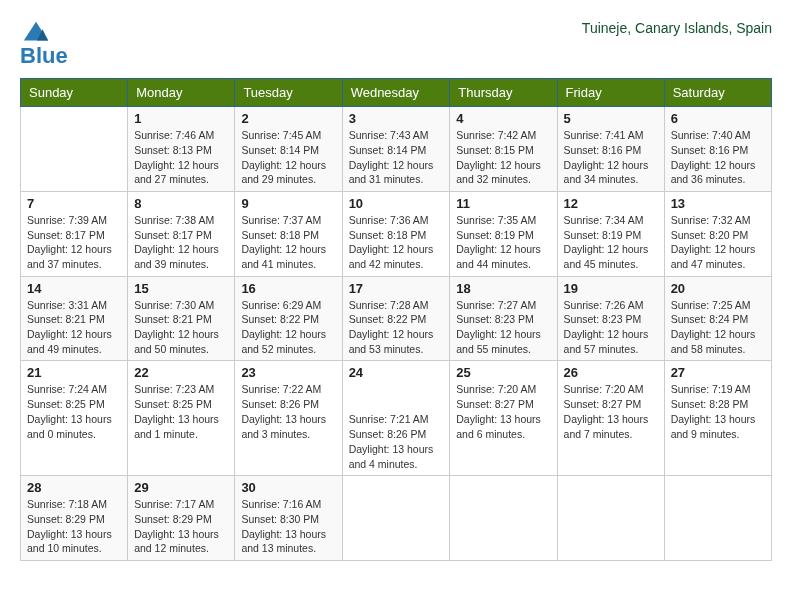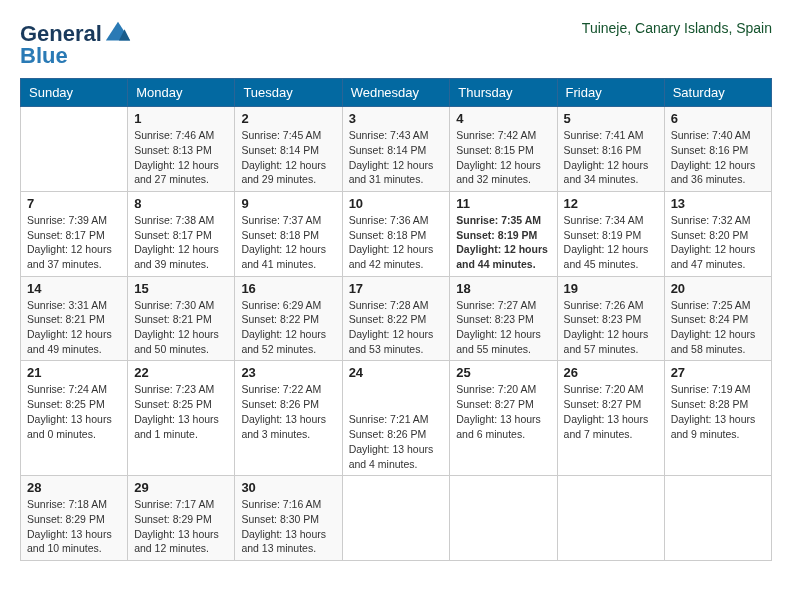--- a/index.html
+++ b/index.html
@@ -42,21 +42,21 @@
     .location {
       font-size: 14px;
       color: #14532d;
     }
     .calendar {
       width: 100%;
       border-collapse: collapse;
       font-size: 11px;
     }
     .calendar th {
-      background: #0369a1;
+      background: #4d7c0f;
       color: #fff;
       padding: 6px 8px;
       text-align: left;
       font-size: 13px;
       font-weight: normal;
       border: 1px solid #2a6496;
     }
     .calendar td {
       border: 1px solid #ccc;
       vertical-align: top;
@@ -87,21 +87,20 @@
       background: #fff !important;
     }
   </style>
 </head>
 <body>
 
 <div class="header">
   <div class="logo">
     <div>
       <div style="display:flex;align-items:center;">
-        <span class="logo-text">General</span>
         <svg class="logo-icon" viewBox="0 0 30 30">
           <polygon points="15,2 28,22 2,22" fill="#2a7ab5"></polygon>
           <polygon points="22,10 28,22 16,22" fill="#1a5c8a"></polygon>
         </svg>
       </div>
       <span class="logo-text" style="color:#2a7ab5;font-size:22px;font-weight:bold;display:block;margin-top:-4px;">Blue</span>
     </div>
   </div>
   <div class="title-section">
     <div class="location">Tuineje, Canary Islands, Spain</div>
@@ -190,21 +189,21 @@
         </td>
         <td>
           <span class="day-number">10</span>
           <div class="day-info" style="white-space: pre-line;">Sunrise: 7:36 AM
 Sunset: 8:18 PM
 Daylight: 12 hours
 and 42 minutes.</div>
         </td>
         <td>
           <span class="day-number">11</span>
-          <div class="day-info" style="white-space: pre-line; font-weight: bold;">Sunrise: 7:35 AM
+          <div class="day-info" style="white-space: pre-line;">Sunrise: 7:35 AM
 Sunset: 8:19 PM
 Daylight: 12 hours
 and 44 minutes.</div>
         </td>
         <td>
           <span class="day-number">12</span>
           <div class="day-info" style="white-space: pre-line;">Sunrise: 7:34 AM
 Sunset: 8:19 PM
 Daylight: 12 hours
 and 45 minutes.</div>

